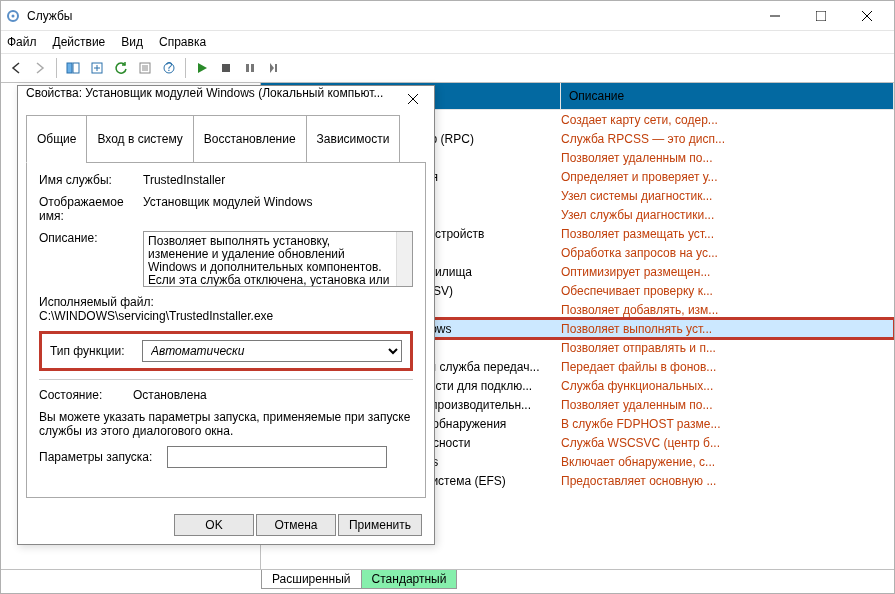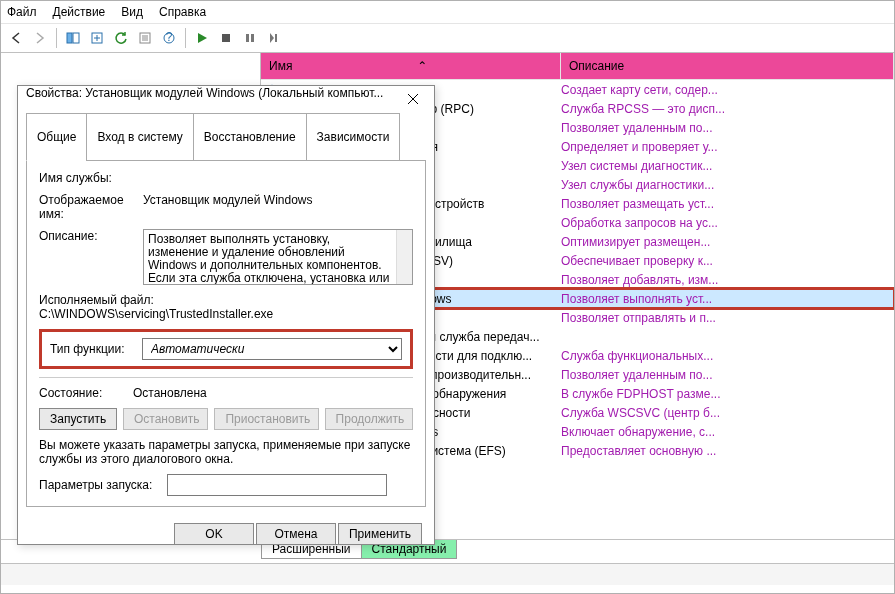--- a/index.html
+++ b/index.html
@@ -16,30 +16,30 @@
 .menubar span { cursor: default; }
 
 .toolbar { height: 30px; border-top: 1px solid #e5e5e5; border-bottom: 1px solid #c0c0c0; display: flex; align-items: center; padding: 0 4px; gap: 2px; }
 .tbtn { width: 22px; height: 22px; display: flex; align-items: center; justify-content: center; border: 1px solid transparent; }
 .tdiv { width: 1px; height: 20px; background: #c0c0c0; margin: 0 3px; }
 
 .main { display: flex; height: calc(100% - 30px - 22px - 30px - 24px); }
 .left-panel { width: 260px; border-right: 1px solid #c0c0c0; }
 .right-panel { flex: 1; display: flex; flex-direction: column; }
 
-.list-header { display: flex; border-bottom: 1px solid #e5e5e5; background: #ec4899; justify-content: flex-end; }
+.list-header { display: flex; border-bottom: 1px solid #e5e5e5; background: #0369a1; justify-content: flex-end; }
 .list-header .col { padding: 6px 8px; border-right: 1px solid #e5e5e5; display: flex; align-items: center; }
 .col-name { width: 300px; }
 .col-name .sort { margin: 0 auto; }
 .col-desc { flex: 1; }
 
 .list-body { flex: 1; overflow: hidden; }
 .row { display: flex; height: 19px; align-items: center; padding-left: 4px; white-space: nowrap; overflow: hidden; }
 .row .cell-name { width: 296px; display: flex; align-items: center; gap: 3px; }
-.row .cell-desc { flex: 1; overflow: hidden; text-overflow: ellipsis; color: #a21caf; }
+.row .cell-desc { flex: 1; overflow: hidden; text-overflow: ellipsis; color: #c2410c; }
 .row.selected { background: #cce8ff; }
 .row.highlight { outline: 3px solid #c0392b; outline-offset: -1px; }
 
 .gear-svg { flex: none; }
 
 .bottom-tabs { height: 24px; border-top: 1px solid #c0c0c0; display: flex; align-items: flex-start; padding-left: 260px; background: #fff; }
 .btab { border: 1px solid #999; border-top: none; padding: 2px 10px; margin-right: -1px; background: #86efac; }
 .btab.active { background: #fff; }
 
 .statusbar { height: 22px; border-top: 1px solid #c0c0c0; background: #f5f5f5; }
@@ -75,20 +75,43 @@
 .param-input { border: 1px solid #7a7a7a; height: 22px; width: 220px; background: #fff; }
 
 .dlg-buttons { display: flex; justify-content: flex-end; gap: 2px; padding: 8px 12px; }
 .dlg-buttons .btn { min-width: 80px; }
 </style>
 </head>
 <body>
 
 <div class="window">
 
+  <div class="titlebar">
+    <svg class="gear" width="16" height="16" viewBox="0 0 16 16">
+        <circle cx="8" cy="8" r="5" fill="none" stroke="#5a8fc7" stroke-width="2"></circle>
+        <circle cx="8" cy="8" r="1.5" fill="#5a8fc7"></circle>
+      </svg>
+    <span class="title">Службы</span>
+    <div class="winbtn">
+        <svg viewBox="0 0 10 10">
+          <line x1="0" y1="5" x2="10" y2="5" stroke="#000"></line>
+        </svg>
+      </div>
+    <div class="winbtn">
+        <svg viewBox="0 0 10 10">
+          <rect x="0" y="0" width="10" height="10" fill="none" stroke="#000"></rect>
+        </svg>
+      </div>
+    <div class="winbtn">
+        <svg viewBox="0 0 10 10">
+          <line x1="0" y1="0" x2="10" y2="10" stroke="#000"></line>
+          <line x1="10" y1="0" x2="0" y2="10" stroke="#000"></line>
+        </svg>
+      </div>
+  </div>
 
   <div class="menubar">
     <span>Файл</span>
     <span>Действие</span>
     <span>Вид</span>
     <span>Справка</span>
   </div>
 
   <div class="toolbar">
     <div class="tbtn">
@@ -303,20 +326,21 @@
             <div class="cell-desc">Позволяет отправлять и п...</div>
           </div>
           <div class="row">
             <div class="cell-name">
               <svg class="gear-svg" width="14" height="14" viewBox="0 0 16 16">
                 <circle cx="8" cy="8" r="5" fill="none" stroke="#5a8fc7" stroke-width="2"></circle>
                 <circle cx="8" cy="8" r="1.5" fill="#5a8fc7"></circle>
               </svg>
               <span>Фоновая интеллектуальная службa передач...</span>
             </div>
+            <div class="cell-desc">Передает файлы в фонов...</div>
           </div>
           <div class="row">
             <div class="cell-name">
               <svg class="gear-svg" width="14" height="14" viewBox="0 0 16 16">
                 <circle cx="8" cy="8" r="5" fill="none" stroke="#5a8fc7" stroke-width="2"></circle>
                 <circle cx="8" cy="8" r="1.5" fill="#5a8fc7"></circle>
               </svg>
               <span>Функциональные возможности для подклю...</span>
             </div>
             <div class="cell-desc">Служба функциональных...</div>
@@ -395,20 +419,21 @@
     <div class="tabstrip">
       <div class="tab active">Общие</div>
       <div class="tab">Вход в систему</div>
       <div class="tab">Восстановление</div>
       <div class="tab">Зависимости</div>
     </div>
     <div class="tabpage">
 
       <div class="form-row">
         <div class="form-label">Имя службы:</div>
+        <div class="form-value">TrustedInstaller</div>
       </div>
 
       <div class="form-row">
         <div class="form-label">Отображаемое имя:</div>
         <div class="form-value">Установщик модулей Windows</div>
       </div>
 
       <div class="form-row">
         <div class="form-label">Описание:</div>
         <div class="desc-box">
@@ -429,26 +454,20 @@
         </select>
       </div>
 
       <div class="hr"></div>
 
       <div class="form-row">
         <div class="form-label" style="width:86px">Состояние:</div>
         <div>Остановлена</div>
       </div>
 
-      <div class="btn-row">
-        <div class="btn">Запустить</div>
-        <div class="btn disabled">Остановить</div>
-        <div class="btn disabled">Приостановить</div>
-        <div class="btn disabled">Продолжить</div>
-      </div>
 
       <div style="line-height:14px;">Вы можете указать параметры запуска, применяемые при запуске службы из этого диалогового окна.</div>
 
       <div class="form-row" style="align-items:center;">
         <div style="width:120px">Параметры запуска:</div>
         <input class="param-input" type="text" style="">
       </div>
 
     </div>
     <div class="dlg-buttons">

